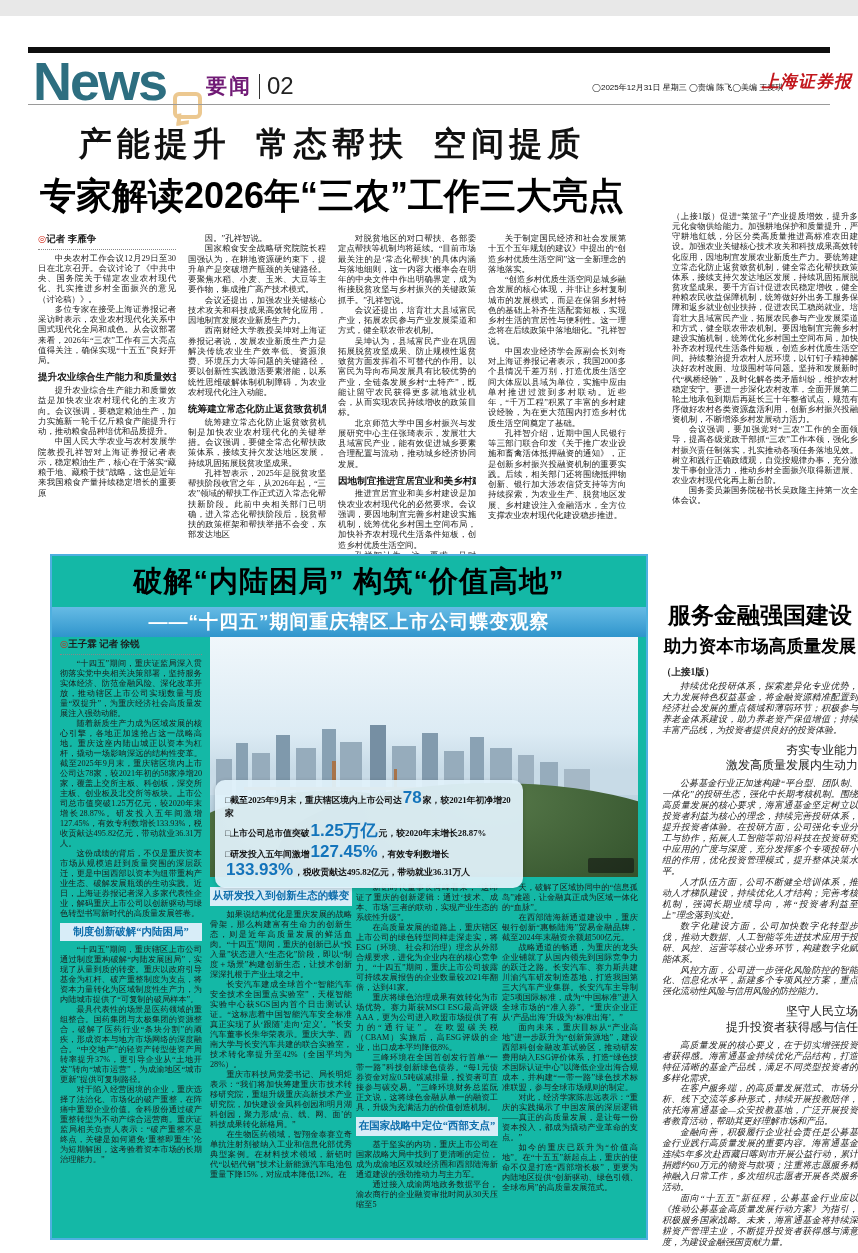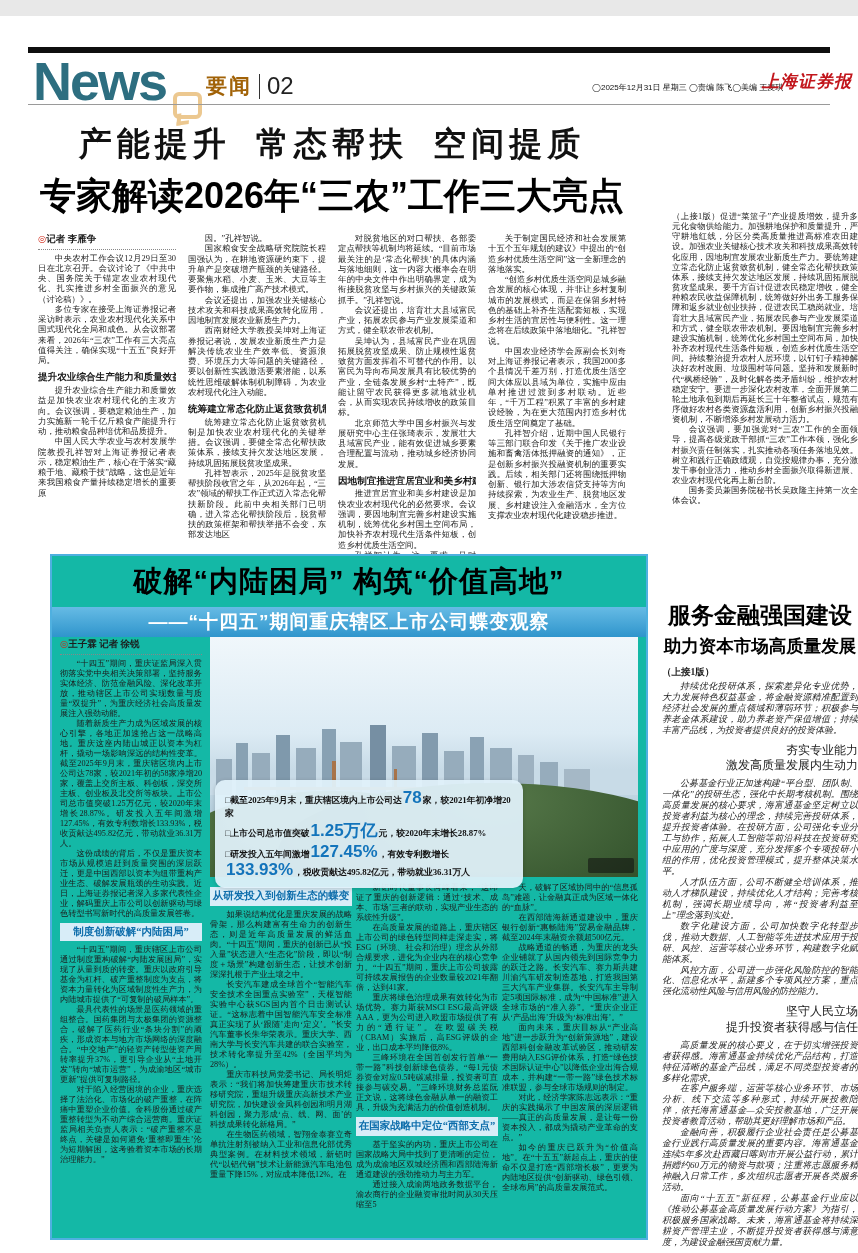--- a/index.html
+++ b/index.html
@@ -7,21 +7,21 @@
         font-family:"Liberation Serif","DejaVu Serif",serif;color:#1c1c1c;overflow:hidden;}
   .sans{font-family:"Liberation Sans","DejaVu Sans",sans-serif;}
   
   .topbar{position:absolute;left:28px;top:31px;width:802px;height:6px;background:#0e0e0e;}
   .news{position:absolute;left:33px;top:34px;font-family:"Liberation Sans","DejaVu Sans",sans-serif;
         font-size:54px;font-weight:800;color:#2d6e80;letter-spacing:-2px;}
   .bubble{position:absolute;left:173px;top:76px;width:21px;height:19px;border:4px solid #ecc890;border-radius:6px;}
   .bubble::after{content:'';position:absolute;left:0px;bottom:-10px;width:8px;height:8px;
         border-left:4px solid #ecc890;border-bottom:4px solid #ecc890;transform:skew(-12deg) rotate(-8deg);}
   .sec{position:absolute;left:206px;top:56px;display:flex;align-items:center;gap:7px;}
-  .sec .yw{font-size:21px;font-weight:900;letter-spacing:2px;color:#a16207;}
+  .sec .yw{font-size:21px;font-weight:900;letter-spacing:2px;color:#701a75;}
   .sec .vbar{width:1px;height:25px;background:#333;}
   .sec .pg{font-size:24px;font-weight:400;color:#222;}
   .dateline{position:absolute;left:592px;top:66px;font-size:8px;color:#111;}
   .paper{position:absolute;left:762px;top:54px;font-size:17px;font-weight:bold;font-style:italic;
          color:#c2161c;letter-spacing:1px;}
   .hrule{position:absolute;left:28px;top:88px;width:802px;height:1px;background:#9a9a9a;}
   
   .lead{position:absolute;left:38px;top:106px;width:588px;}
   .kicker{text-align:center;font-size:33px;font-weight:600;letter-spacing:5px;word-spacing:12px;color:#111;}
   .headline{text-align:center;font-size:36px;font-weight:900;margin-top:5px;color:#000;}
@@ -267,19 +267,19 @@
           <p>人才队伍方面，公司不断健全培训体系，推动人才梯队建设，持续优化人才结构；完善考核机制，强调长期业绩导向，将“投资者利益至上”理念落到实处。</p>
           <p>数字化建设方面，公司加快数字化转型步伐，推动大数据、人工智能等先进技术应用于投研、风控、运营等核心业务环节，构建数字化赋能体系。</p>
           <p>风控方面，公司进一步强化风险防控的智能化、信息化水平，新建多个专项风控方案，重点强化流动性风险与信用风险的防控能力。</p>
         </div>
       <div class="r-sub">
         <span>坚守人民立场</span><br>
         <span>提升投资者获得感与信任</span>
       </div>
       <div>
           <p>高质量发展的核心要义，在于切实增强投资者获得感。海富通基金持续优化产品结构，打造特征清晰的基金产品线，满足不同类型投资者的多样化需求。</p>
-          <p>在客户服务端，运营等核心业务环节、市场分析、线下交流等多种形式，持续开展投教陪伴，依托海富通基金—众安投教基地，广泛开展投资者教育活动，帮助其更好理解市场和产品。</p>
+          <p>在客户服务端，的高质量发展范式、市场分析、线下交流等多种形式，持续开展投教陪伴，依托海富通基金—众安投教基地，广泛开展投资者教育活动，帮助其更好理解市场和产品。</p>
           <p>金融向善，积极履行企业社会责任是公募基金行业践行高质量发展的重要内容。海富通基金连续5年多次赴西藏日喀则市开展公益行动，累计捐赠约60万元的物资与款项；注重将志愿服务精神融入日常工作，多次组织志愿者开展各类服务活动。</p>
           <p>面向“十五五”新征程，公募基金行业应以《推动公募基金高质量发展行动方案》为指引，积极服务国家战略。未来，海富通基金将持续深耕资产管理主业，不断提升投资者获得感与满意度，为建设金融强国贡献力量。</p>
         </div>
     </div>
   </div>
 </div>
 
 </body></html>

